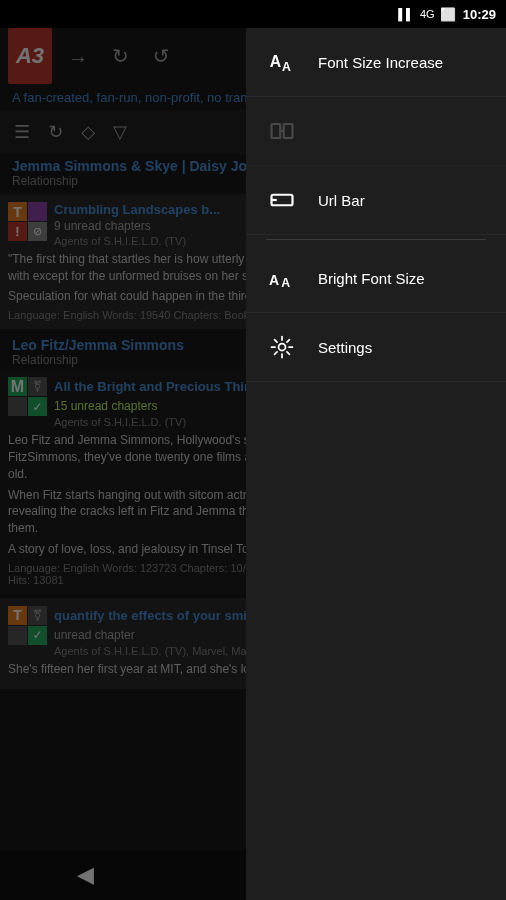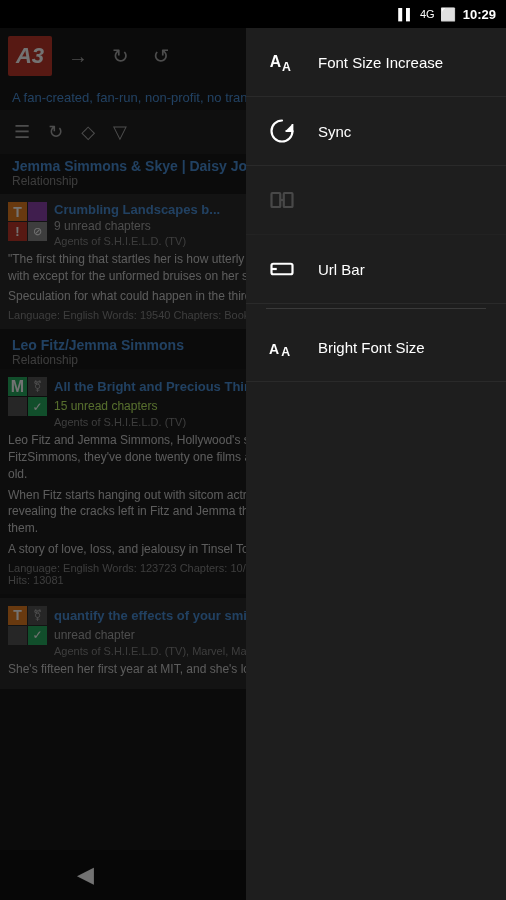--- a/index.html
+++ b/index.html
@@ -33,21 +33,21 @@
     .top-nav {
       background: #1a1a1a;
       height: 56px;
       display: flex;
       align-items: center;
       padding: 0 8px;
       gap: 8px;
     }
     .app-logo {
       width: 44px;
-      height: 40px;
+      height: 56px;
       background: #c0392b;
       display: flex;
       align-items: center;
       justify-content: center;
       font-size: 22px;
       font-weight: bold;
       color: #fff;
       font-style: italic;
       border-radius: 2px;
       flex-shrink: 0;
@@ -425,29 +425,20 @@
   <div class="menu-item">
     <div class="menu-icon">
       <svg class="icon-svg" viewBox="0 0 32 32" fill="white">
         <text x="2" y="22" font-size="18" font-weight="bold" fill="white">A</text>
         <text x="16" y="26" font-size="14" font-weight="bold" fill="white">A</text>
       </svg>
     </div>
     <span class="menu-label">Font Size Increase</span>
   </div>
 
-  <div class="menu-item">
-    <div class="menu-icon">
-      <svg class="icon-svg" viewBox="0 0 32 32" fill="none" stroke="white" stroke-width="2.5">
-        <path d="M28 16 A12 12 0 1 1 16 4" stroke-linecap="round"></path>
-        <polyline points="28,8 28,16 20,16" fill="white" stroke="white" stroke-width="2"></polyline>
-      </svg>
-    </div>
-    <span class="menu-label">Sync</span>
-  </div>
 
   <div class="menu-item" style="opacity:0.4;">
     <div class="menu-icon">
       <svg class="icon-svg" viewBox="0 0 32 32" fill="none" stroke="#888" stroke-width="2.5">
         <rect x="4" y="8" width="10" height="16" rx="1" stroke="#888"></rect>
         <rect x="18" y="8" width="10" height="16" rx="1" stroke="#888"></rect>
         <line x1="14" y1="16" x2="18" y2="16" stroke="#888"></line>
       </svg>
     </div>
   </div>
@@ -467,20 +458,29 @@
   <div class="menu-item">
     <div class="menu-icon">
       <svg class="icon-svg" viewBox="0 0 32 32" fill="white">
         <text x="1" y="24" font-size="16" font-weight="bold" fill="white">A</text>
         <text x="15" y="26" font-size="14" font-weight="bold" fill="white">A</text>
       </svg>
     </div>
     <span class="menu-label">Bright Font Size</span>
   </div>
 
+  <div class="menu-item">
+    <div class="menu-icon">
+      <svg class="icon-svg" viewBox="0 0 32 32" fill="none" stroke="white" stroke-width="2">
+        <circle cx="16" cy="16" r="4" stroke="white"></circle>
+        <path d="M16 4 v4 M16 24 v4 M4 16 h4 M24 16 h4 M7.5 7.5 l2.8 2.8 M21.7 21.7 l2.8 2.8 M7.5 24.5 l2.8-2.8 M21.7 10.3 l2.8-2.8" stroke-linecap="round"></path>
+      </svg>
+    </div>
+    <span class="menu-label">Settings</span>
+  </div>
 
 
 </div>
 
 <div class="bottom-nav">
   <span class="bottom-btn">◀</span>
   <span class="bottom-btn">●</span>
   <span class="bottom-btn">■</span>
 </div>
 

